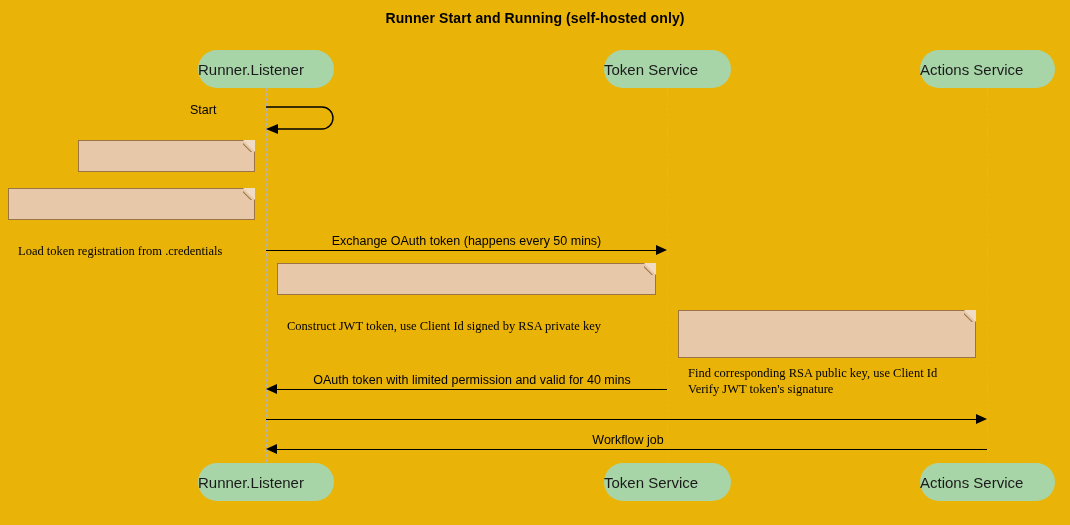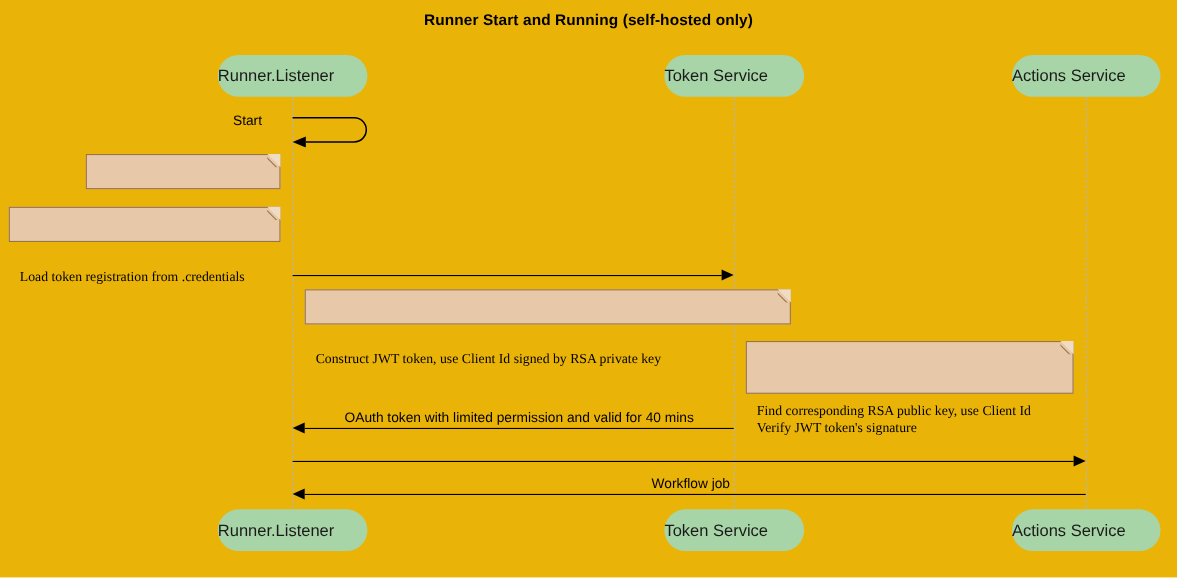--- a/index.html
+++ b/index.html
@@ -144,44 +144,45 @@
   <div class="participant" style="left:198px; top:463px; width:136px;">
     <span>Runner.Listener</span>
   </div>
   <div class="participant" style="left:604px; top:463px; width:127px;">
     <span>Token Service</span>
   </div>
   <div class="participant" style="left:920px; top:463px; width:135px;">
     <span>Actions Service</span>
   </div>
 
-  <div class="msg-label" style="left:190px; top:103px; width:70px; text-align:center;">Start</div>
+  <div class="msg-label" style="left:190px; top:103px; width:70px; text-align:left;">Start</div>
   <div class="self-loop" style="left:264px; top:100px;">
     <svg width="86" height="34" viewBox="0 0 86 34">
       <path d="M2,7 L58,7 A11,11 0 0 1 58,29 L14,29" fill="none" stroke="#000000" stroke-width="1.4"></path>
       <polygon points="14,24 2,29 14,34" fill="#000000"></polygon>
     </svg>
   </div>
 
   <div class="note" style="left:78px; top:140px; width:177px; height:32px;">
     <span class="fold"></span>
     <span class="fold-edge"></span>
     <span>Load config info from .runner</span>
   </div>
 
   <div class="note" style="left:8px; top:188px; width:247px; height:32px;">
     <span class="fold"></span>
     <span class="fold-edge"></span>
     <span>Load token registration from .credentials</span>
   </div>
 
+  <div class="msg-label" style="left:266px; top:234px; width:401px;">Exchange OAuth token (happens every 50 mins)</div>
   <div class="msg-line" style="left:266px; top:250px; width:390px;"></div>
   <div class="arrow-right" style="left:656px; top:245px;"></div>
 
-  <div class="note" style="left:277px; top:263px; width:442px; height:32px;">
+  <div class="note" style="left:277px; top:263px; width:379px; height:32px;">
     <span class="fold"></span>
     <span class="fold-edge"></span>
     <span>Construct JWT token, use Client Id signed by RSA private key</span>
   </div>
 
   <div class="note" style="left:678px; top:310px; width:298px; height:48px;">
     <span class="fold"></span>
     <span class="fold-edge"></span>
     <span>Find corresponding RSA public key, use Client Id
 Verify JWT token's signature</span>

